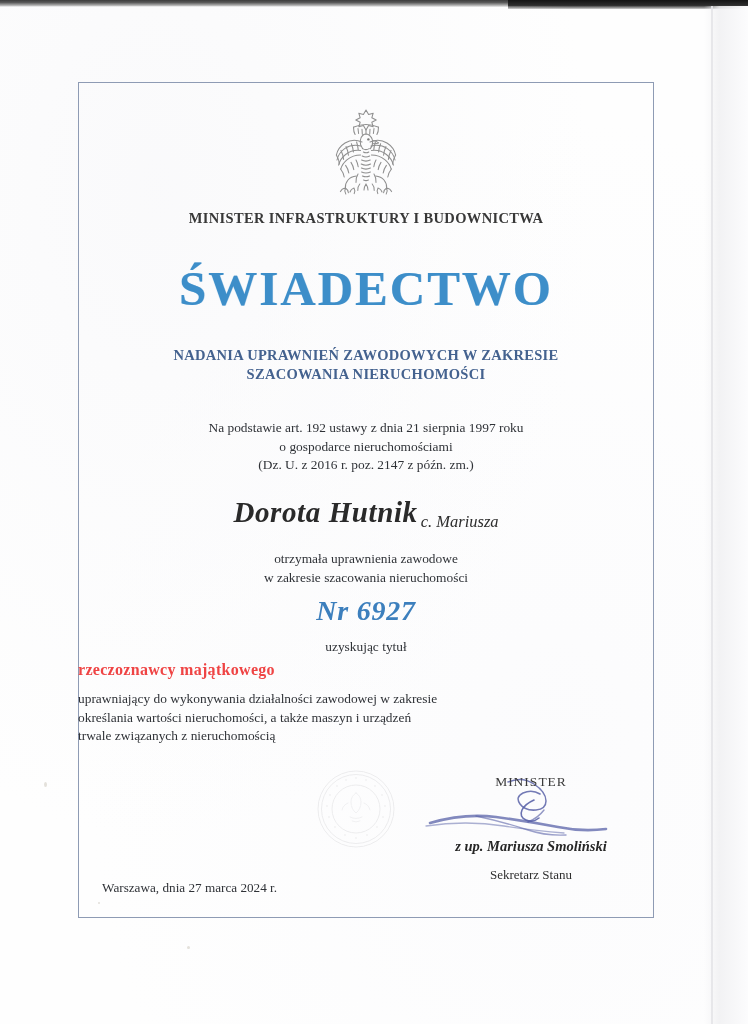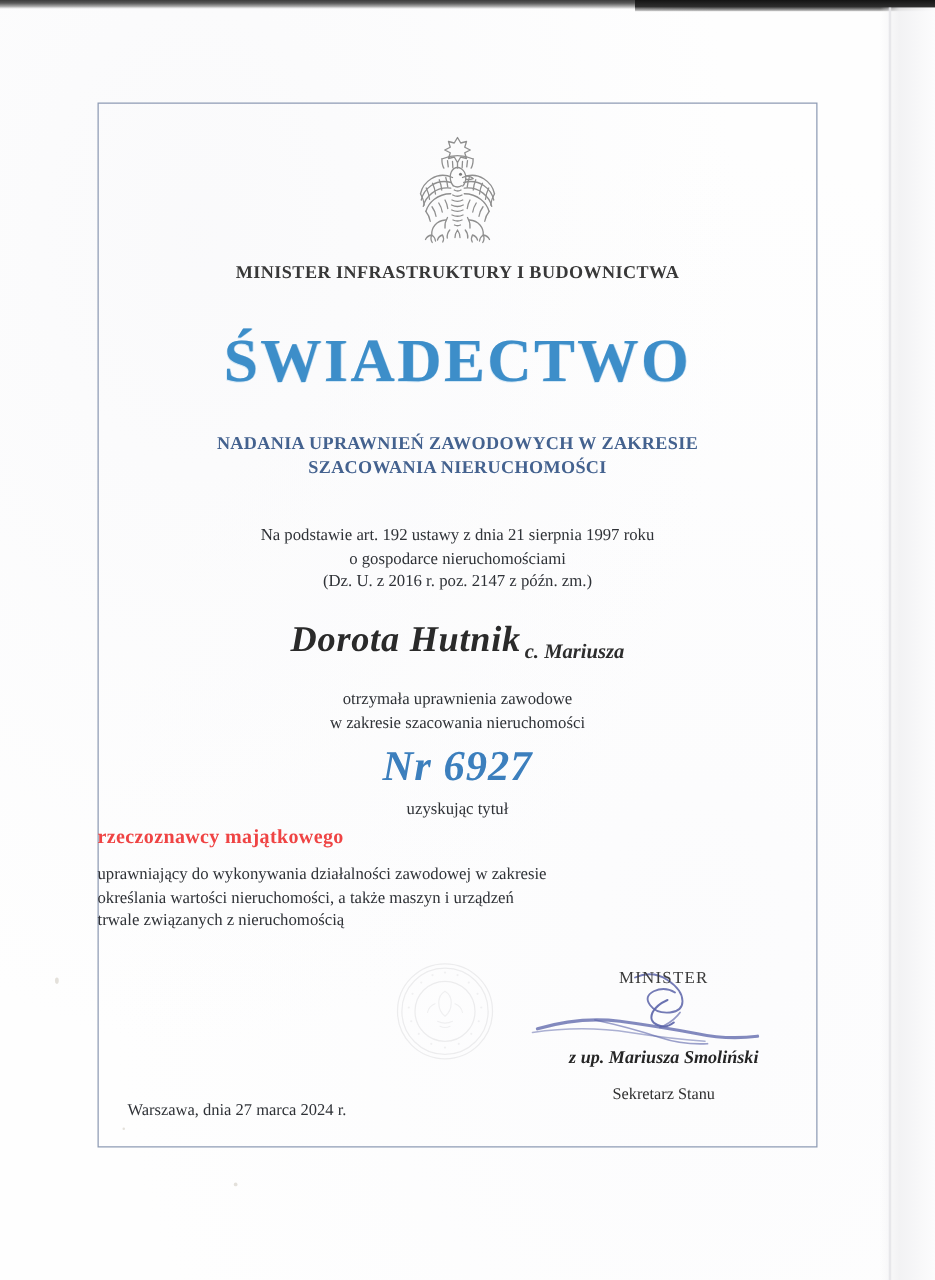--- a/index.html
+++ b/index.html
@@ -147,21 +147,21 @@
     font-family: "Liberation Serif", "DejaVu Serif", serif;
     font-style: italic;
     font-weight: 700;
     font-size: 29px;
     letter-spacing: .6px;
     color: #2a2a2a;
   }
   .name-suffix {
     font-family: "Liberation Serif", "DejaVu Serif", serif;
     font-style: italic;
-    font-weight: 700;
+    font-weight: 400;
     font-size: 16.5px;
     color: #2d2d2d;
     margin-left: 3px;
     position: relative;
     top: 5px;
   }
 
   
   .granted {
     position: absolute;
@@ -174,21 +174,21 @@
   }
 
   
   .number {
     position: absolute;
     top: 513px;
     left: 0; right: 0;
     text-align: center;
     font-style: italic;
     font-weight: 700;
-    font-size: 34px;
+    font-size: 28px;
     letter-spacing: .8px;
     color: #3c7fbd;
   }
 
   
   .obtaining {
     position: absolute;
     top: 557px;
     left: 0; right: 0;
     text-align: center;

